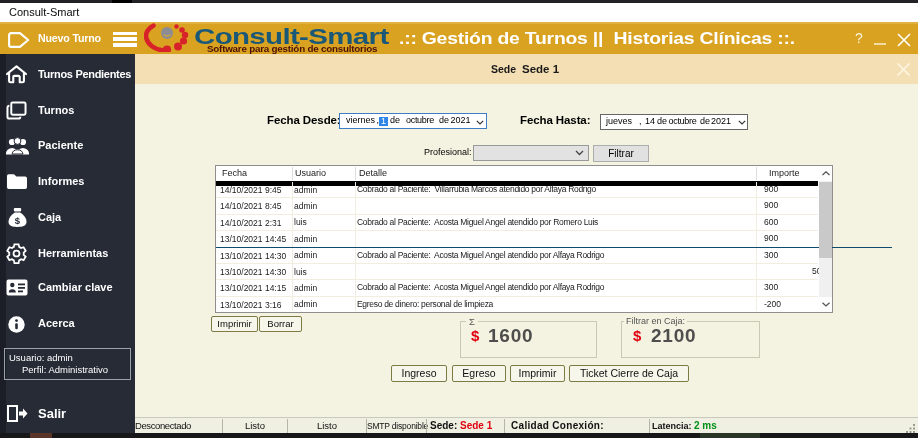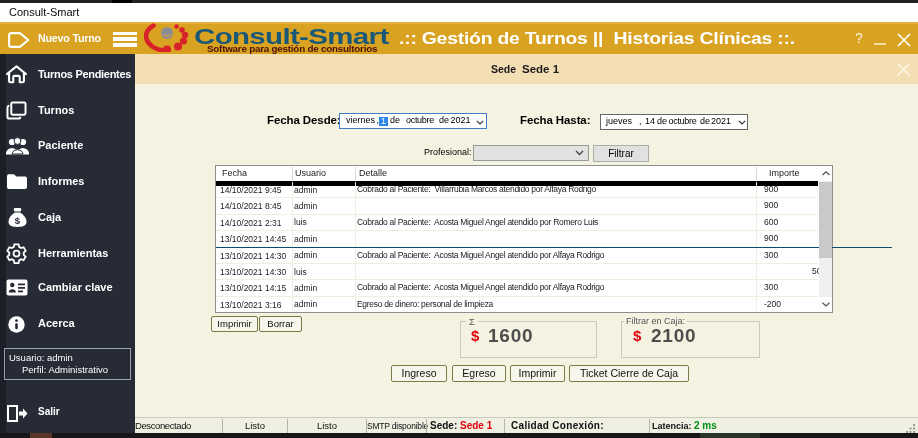--- a/index.html
+++ b/index.html
@@ -108,21 +108,21 @@
     <circle cx="8.5" cy="4.6" r="1.4" fill="#262B36"></circle>
     <rect x="7.2" y="7.2" width="2.6" height="6" rx="1.2" fill="#262B36"></rect>
   </svg>
   <div class="abs" style="left:38px;top:317px;font-size:11px;font-weight:bold;color:#fff;">Acerca</div>
 
   <svg class="abs" style="left:6px;top:404px;" width="22" height="19" viewBox="0 0 22 19">
     <path d="M1 1 H12 V5 H10 V3 H3 V16 H10 V14 H12 V18 H1 Z" fill="#fff"></path>
     <path d="M10 3 L12 5 V14 L10 16 Z" fill="#fff"></path>
     <path d="M13 7.5 H17 V4.5 L21.5 9.5 L17 14.5 V11.5 H13 Z" fill="#fff"></path>
   </svg>
-  <div class="abs" style="left:38px;top:406px;font-size:10px;font-weight:bold;color:#fff;">Salir</div>
+  <div class="abs" style="left:38px;top:406px;font-size:13px;font-weight:bold;color:#fff;">Salir</div>
 
   <div class="abs" style="left:4px;top:348px;width:125px;height:30px;border:1px solid #9AA2AC;color:#fff;font-size:9.5px;">
     <div class="abs" style="left:4px;top:3px;">Usuario: admin</div>
     <div class="abs" style="left:17px;top:15px;">Perfil: Administrativo</div>
   </div>
 
   <div class="abs" style="left:135px;top:54px;width:783px;height:384px;background:#F4F3E1;"></div>
 
   <div class="abs" style="left:135px;top:54px;width:783px;height:30px;background:#F4DFB4;"></div>
   <div class="abs" style="left:491px;top:54px;height:30px;line-height:31px;font-size:10.5px;font-weight:700;color:#1a1a1a;">Sede</div>

